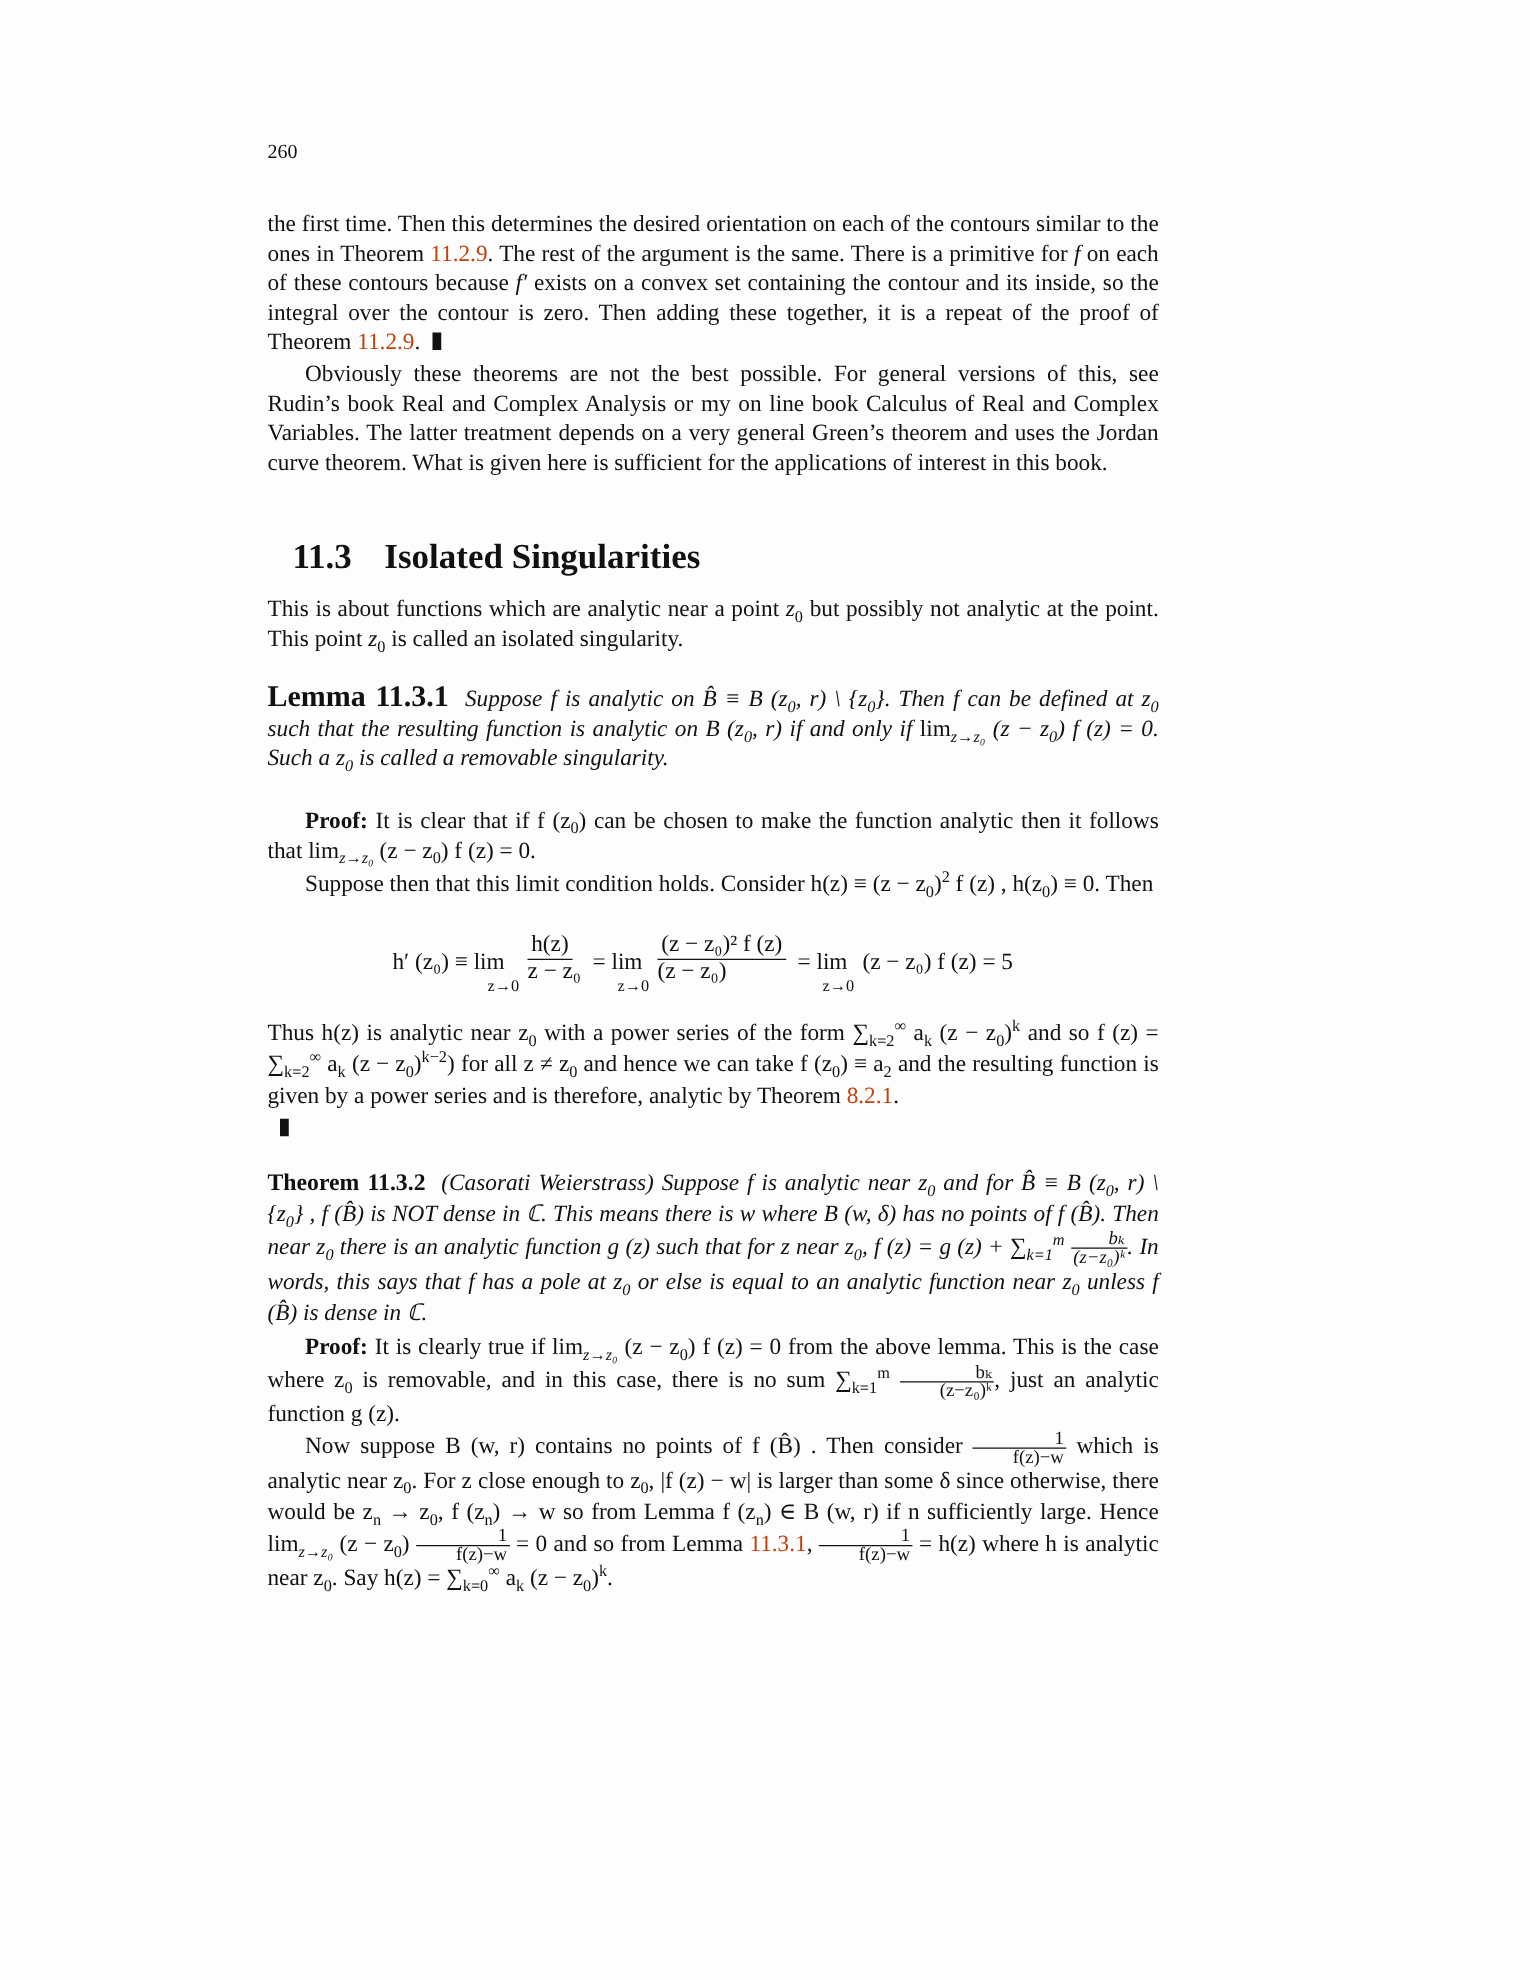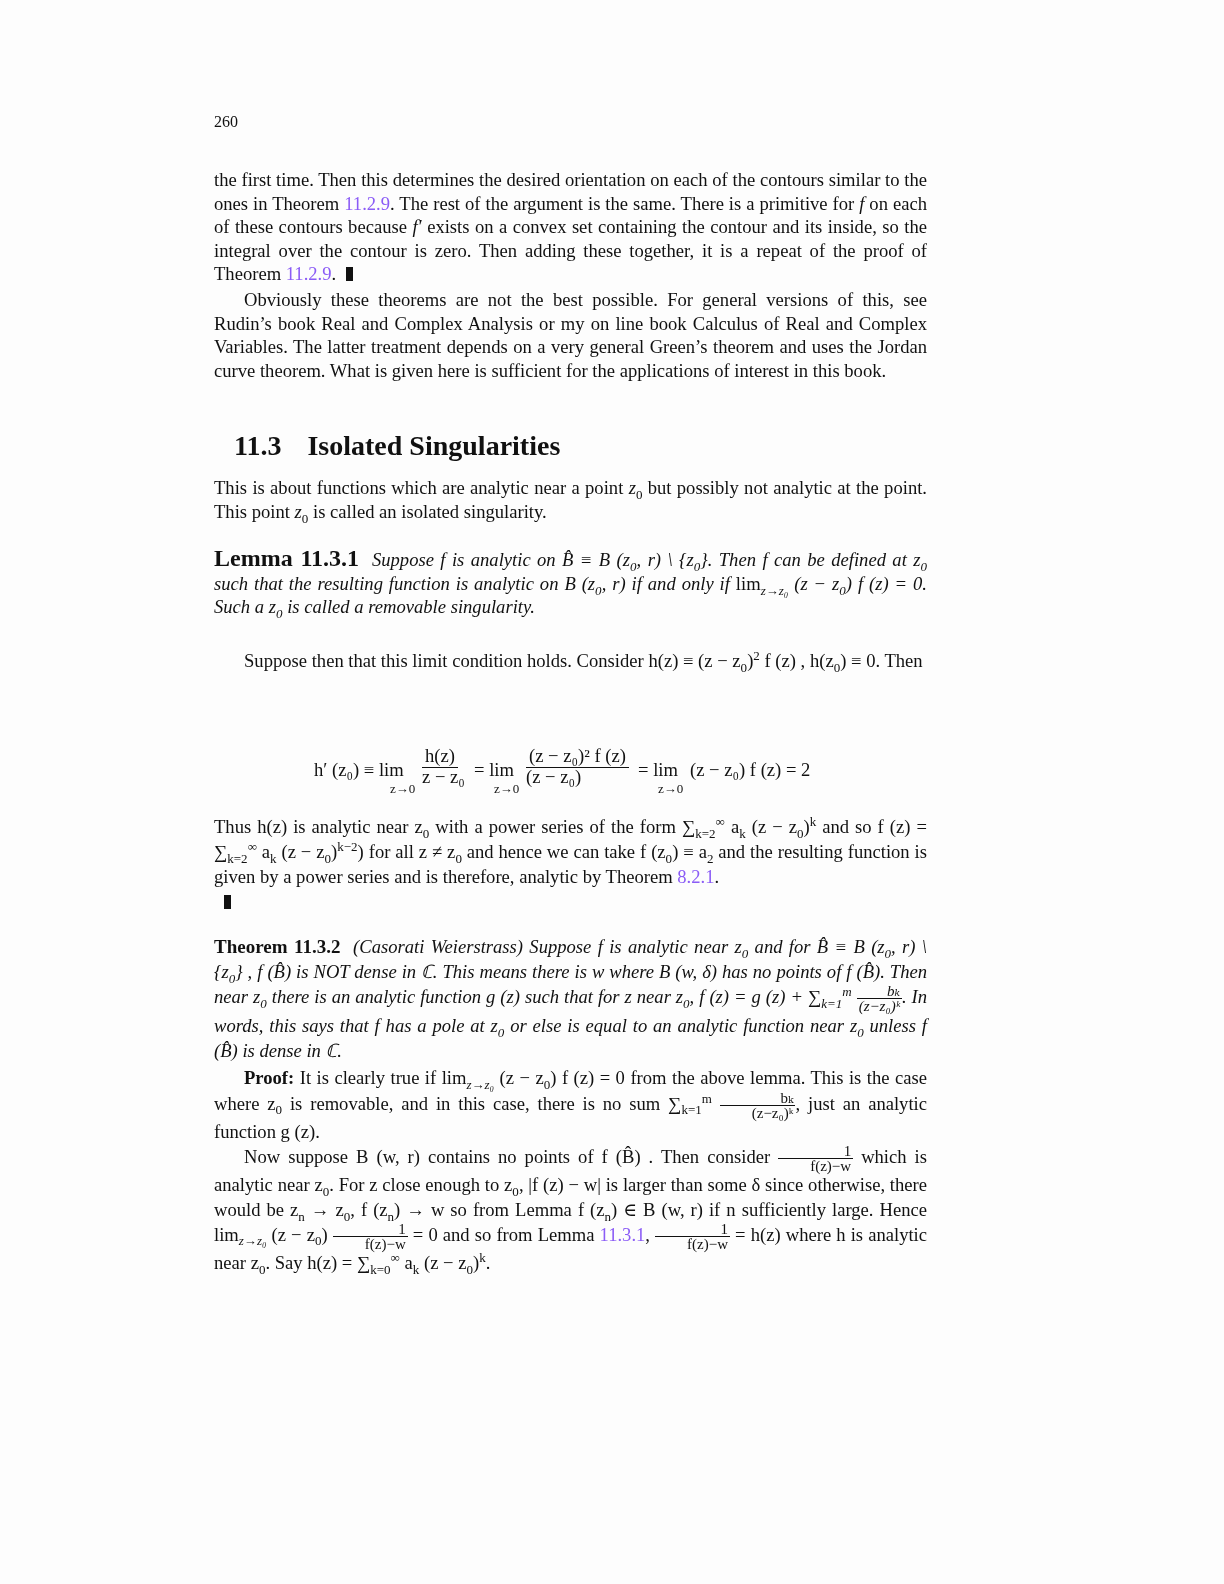--- a/index.html
+++ b/index.html
@@ -5,21 +5,21 @@
   html, body { margin: 0; padding: 0; background: #fdfdfd; }
   body { width: 1224px; height: 1584px; position: relative; overflow: hidden;
          font-family: "Liberation Serif", "DejaVu Serif", serif; color: #111; }
   .page { position: absolute; left: 214px; top: 0; width: 713px; }
   .running-head { position: absolute; top: 113px; left: 0; width: 713px; height: 24px; font-size: 16px; }
   .running-head .pno { position: absolute; left: 0; top: 0; }
   .running-head .chap { position: absolute; right: 0; top: 0; letter-spacing: 0.1px; }
   .blk { position: absolute; left: 0; width: 713px; font-size: 18.6px; line-height: 23.6px; text-align: justify; }
   .blk p { margin: 0; }
   .indent { text-indent: 30px; }
-  .link { color: #8b5cf6; }
+  .link { color: #c2410c; }
   .qed { display: inline-block; width: 7px; height: 14px; background: #111; vertical-align: -1px; margin-left: 10px; }
   .qed-solo { display: block; width: 7px; height: 14px; background: #111; margin-left: 10px; margin-top: 6px; }
   h2 { position: absolute; left: 20px; top: 430px; margin: 0; font-size: 28px; font-weight: bold; }
   h2 .num { margin-right: 26px; }
   .lemma-title { font-weight: bold; font-size: 24px; }
   .thm-title { font-weight: bold; font-size: 19px; }
   i, .it { font-style: italic; }
   sub, sup { font-size: 70%; line-height: 0; }
   .frac { display: inline-block; vertical-align: middle; text-align: right; font-size: 15px; line-height: 14px; }
   .frac .n { display: block; border-bottom: 1px solid #111; padding: 0 2px; }
@@ -53,39 +53,40 @@
 
   <div class="blk" style="top:476px;">
     <p><span>This is about functions which are analytic near a point </span><i>z</i><sub>0</sub><span> but possibly not analytic at the point. This point </span><i>z</i><sub>0</sub><span> is called an isolated singularity.</span></p>
   </div>
 
   <div class="blk" style="top:547px;">
     <p><span class="lemma-title">Lemma 11.3.1</span>&nbsp;&nbsp;<i><span>Suppose f is analytic on </span><span>B̂ ≡ B (z</span><sub>0</sub><span>, r) \ {z</span><sub>0</sub><span>}. Then f can be defined at z</span><sub>0</sub><span> such that the resulting function is analytic on B (z</span><sub>0</sub><span>, r) if and only if </span></i><span>lim</span><sub class="it">z→z₀</sub><i><span> (z − z</span><sub>0</sub><span>) f (z) = 0. Such a z</span><sub>0</sub><span> is called a removable singularity.</span></i></p>
   </div>
 
   <div class="blk" style="top:645px;">
+    <p class="indent"><span class="proof-label">Proof:</span><span> It is clear that if f (z</span><sub>0</sub><span>) can be chosen to make the function analytic then it follows that lim</span><sub class="it">z→z₀</sub><span> (z − z</span><sub>0</sub><span>) f (z) = 0.</span></p>
     <p class="indent" style="margin-top:4px;"><span>Suppose then that this limit condition holds. Consider h(z) ≡ (z − z</span><sub>0</sub><span>)</span><sup>2</sup><span> f (z) , h(z</span><sub>0</sub><span>) ≡ 0. Then</span></p>
   </div>
 
   <div class="display">
     <span style="left:0;top:14px;">h′ (z₀) ≡ lim</span>
     <span class="under" style="left:76px;top:36px;">z→0</span>
     <div class="dfrac" style="left:108px;top:0;">
         <span class="n">h(z)</span>
         <span class="d">z − z₀</span>
       </div>
     <span style="left:160px;top:14px;">= lim</span>
     <span class="under" style="left:180px;top:36px;">z→0</span>
     <div class="dfrac" style="left:212px;top:0;">
         <span class="n">(z − z₀)² f (z)</span>
         <span class="d">(z − z₀)</span>
       </div>
     <span style="left:324px;top:14px;">= lim</span>
     <span class="under" style="left:344px;top:36px;">z→0</span>
-    <span style="left:376px;top:14px;">(z − z₀) f (z) = 2</span>
+    <span style="left:376px;top:14px;">(z − z₀) f (z) = 5</span>
   </div>
 
   <div class="blk" style="top:814px;line-height:25px;">
     <p><span>Thus h(z) is analytic near z</span><sub>0</sub><span> with a power series of the form ∑</span><sub>k=2</sub><sup>∞</sup><span> a</span><sub>k</sub><span> (z − z</span><sub>0</sub><span>)</span><sup>k</sup><span> and so f (z) = ∑</span><sub>k=2</sub><sup>∞</sup><span> a</span><sub>k</sub><span> (z − z</span><sub>0</sub>)<sup>k−2</sup><span>) for all z ≠ z</span><sub>0</sub><span> and hence we can take f (z</span><sub>0</sub><span>) ≡ a</span><sub>2</sub><span> and the resulting function is given by a power series and is therefore, analytic by Theorem </span><span class="link">8.2.1</span><span>.</span></p>
     <span class="qed-solo"></span>
   </div>
 
   <div class="blk" style="top:934px;line-height:25px;">
     <p><span class="thm-title">Theorem 11.3.2</span>&nbsp;&nbsp;<i><span>(Casorati Weierstrass) Suppose f is analytic near z</span><sub>0</sub><span> and for B̂ ≡ B (z</span><sub>0</sub><span>, r) \ {z</span><sub>0</sub><span>} , f (B̂) is NOT dense in ℂ. This means there is w where B (w, δ) has no points of f (B̂). Then near z</span><sub>0</sub><span> there is an analytic function g (z) such that for z near z</span><sub>0</sub><span>, f (z) = g (z) + ∑</span><sub>k=1</sub><sup>m</sup>&nbsp;<span class="frac"><span class="n">bₖ</span><span class="d">(z−z₀)ᵏ</span></span><span>. In words, this says that f has a pole at z</span><sub>0</sub><span> or else is equal to an analytic function near z</span><sub>0</sub><span> unless f (B̂) is dense in ℂ.</span></i></p>
   </div>

